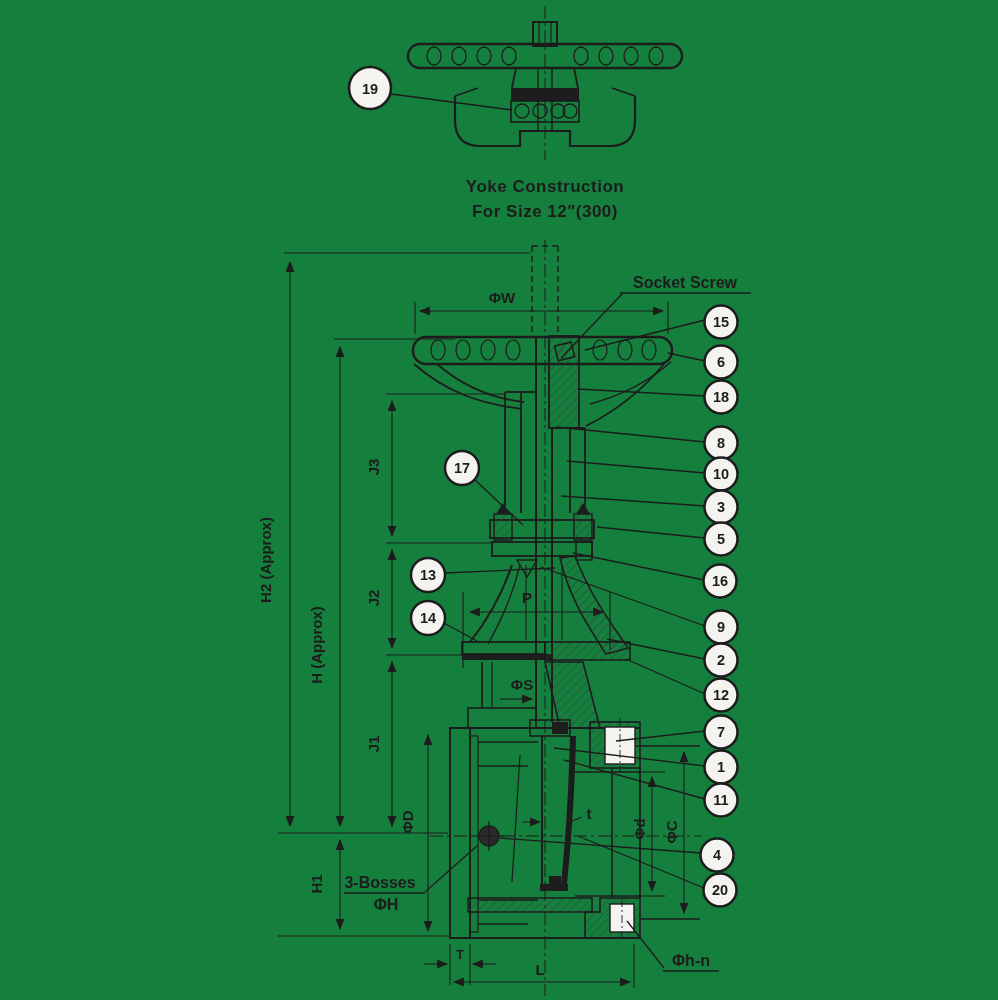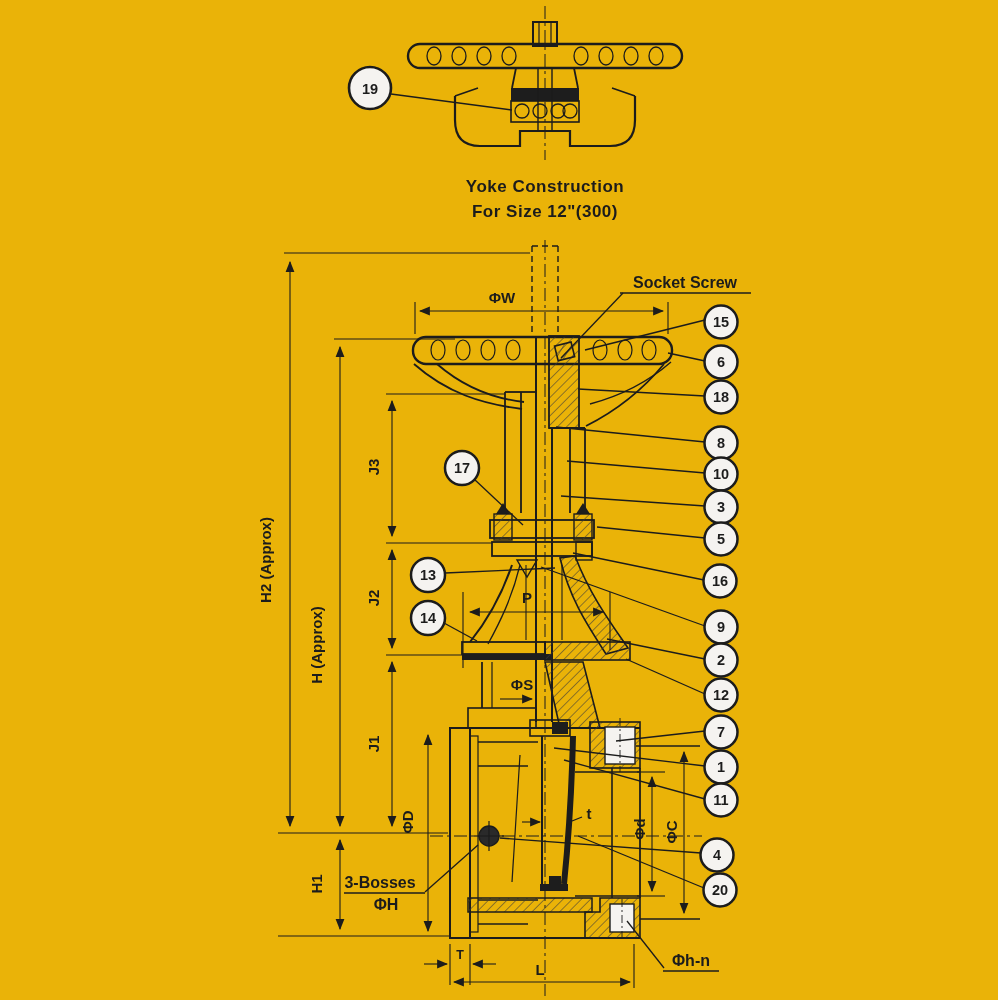--- a/index.html
+++ b/index.html
@@ -1,16 +1,16 @@
 <!DOCTYPE html>
 <html><head>
 <meta charset="utf-8">
 <style>
   html,body{margin:0;padding:0;background:#e9e7e4;}
-  #page{position:relative;width:998px;height:1000px;background:#eab308;overflow:hidden;
+  #page{position:relative;width:998px;height:1000px;background:#15803d;overflow:hidden;
         font-family:"Liberation Sans", sans-serif;}
   svg{position:absolute;left:0;top:0;}
   svg text{font-family:"Liberation Sans", sans-serif;fill:#1c1c1c;}
   .cap{font-size:17px;font-weight:bold;letter-spacing:.5px;}
   .dim{font-size:15px;font-weight:bold;}
   .dimsm{font-size:12.5px;font-weight:bold;}
   .bal{font-size:14.5px;font-weight:bold;text-anchor:middle;}
   .lbl{font-size:16px;font-weight:bold;}
 </style>
 </head>

